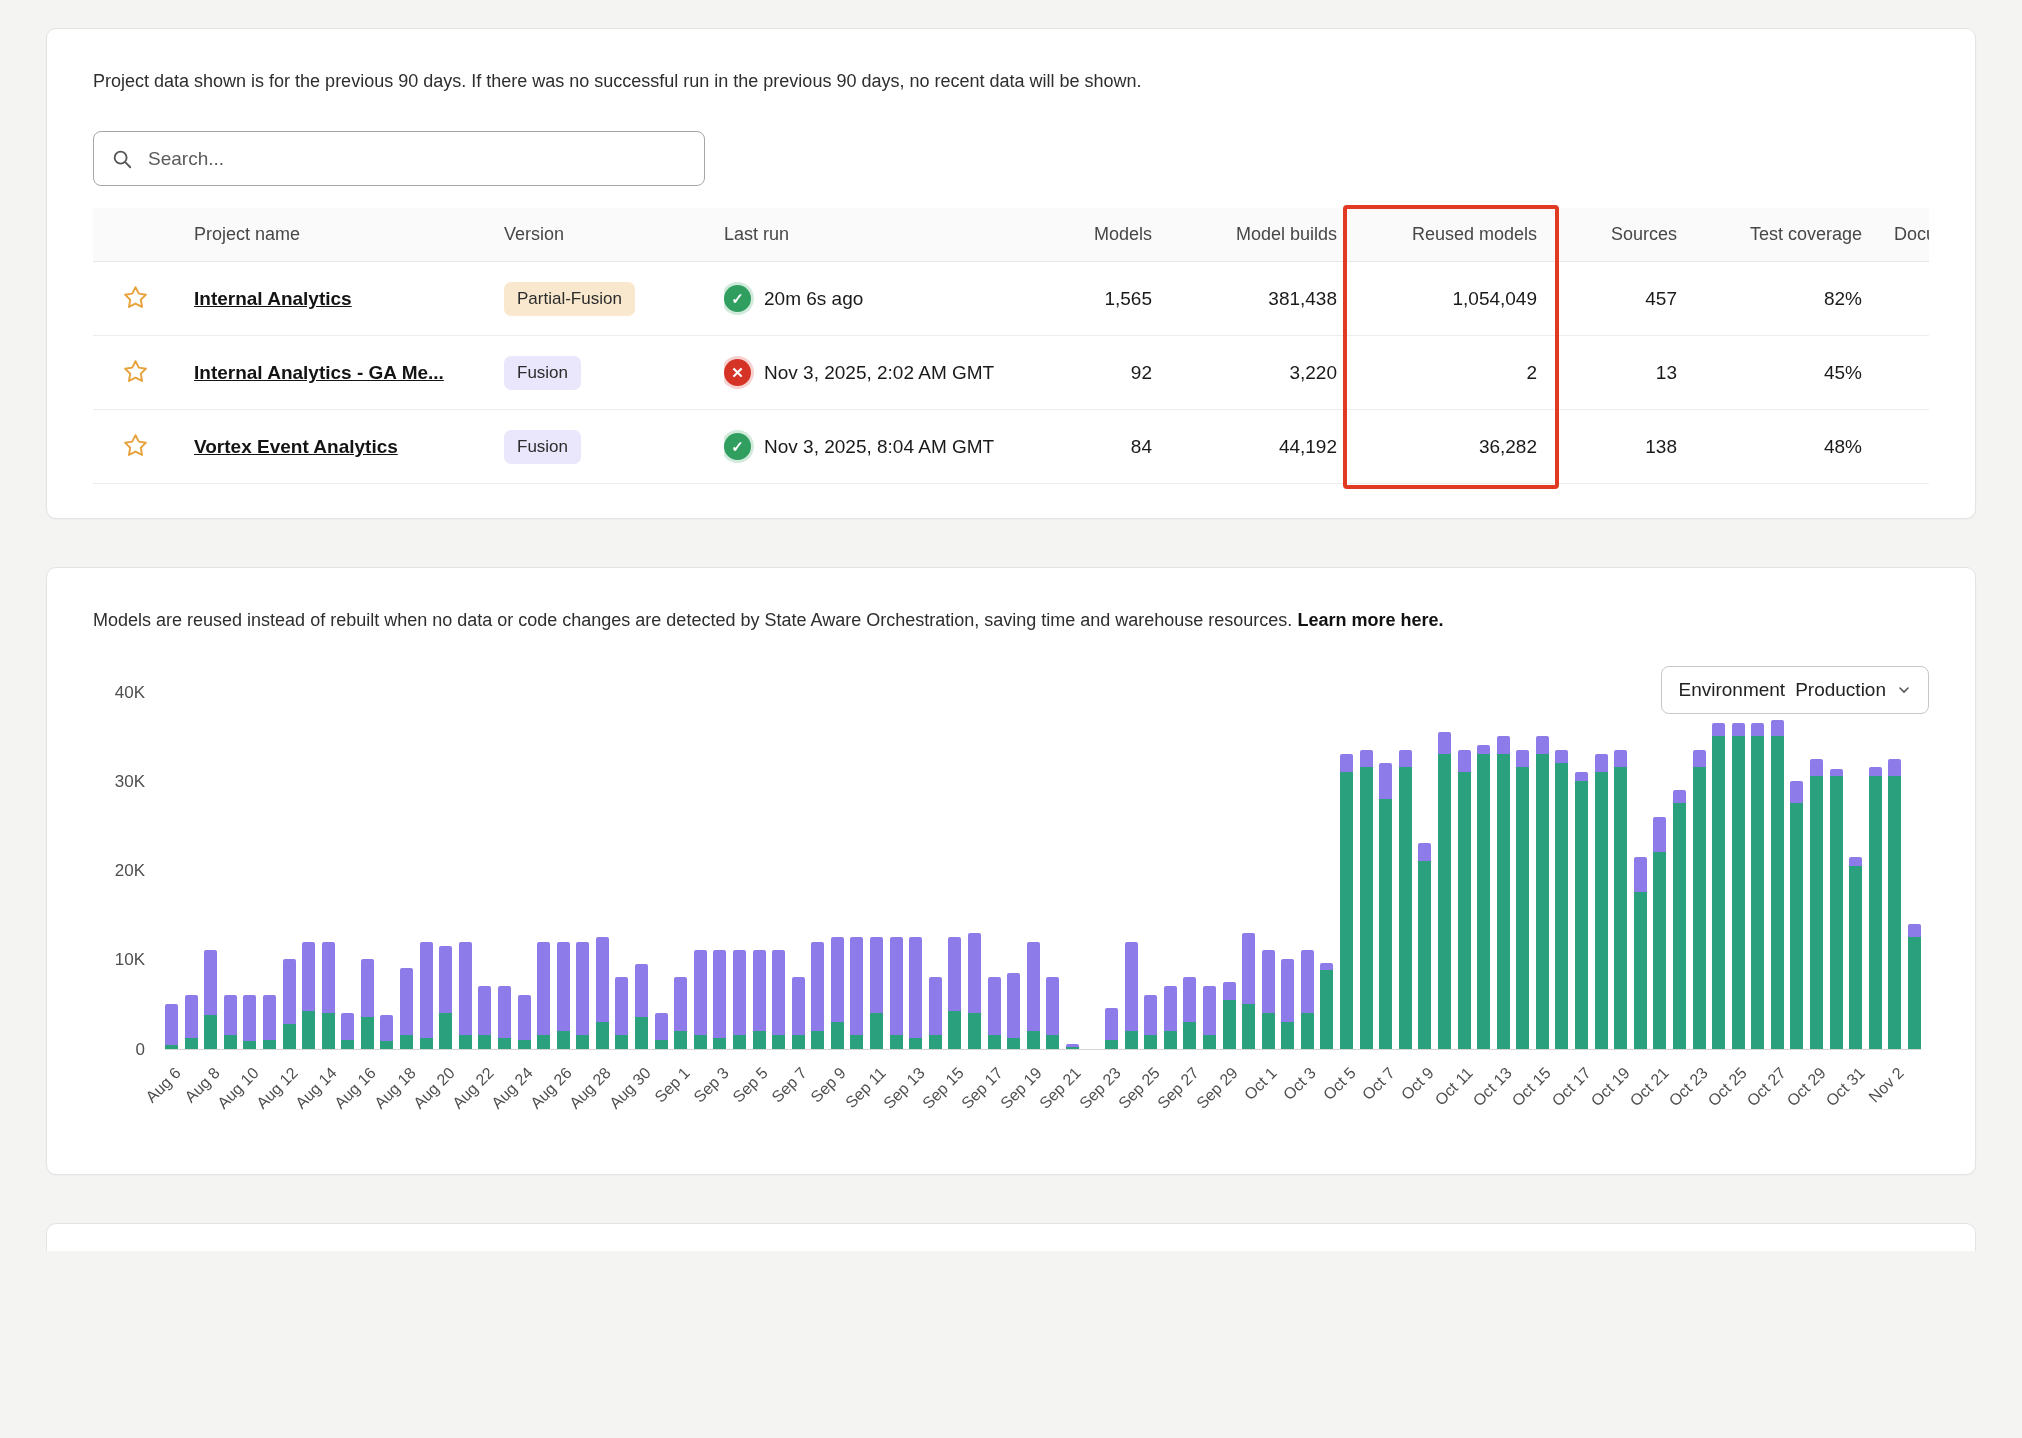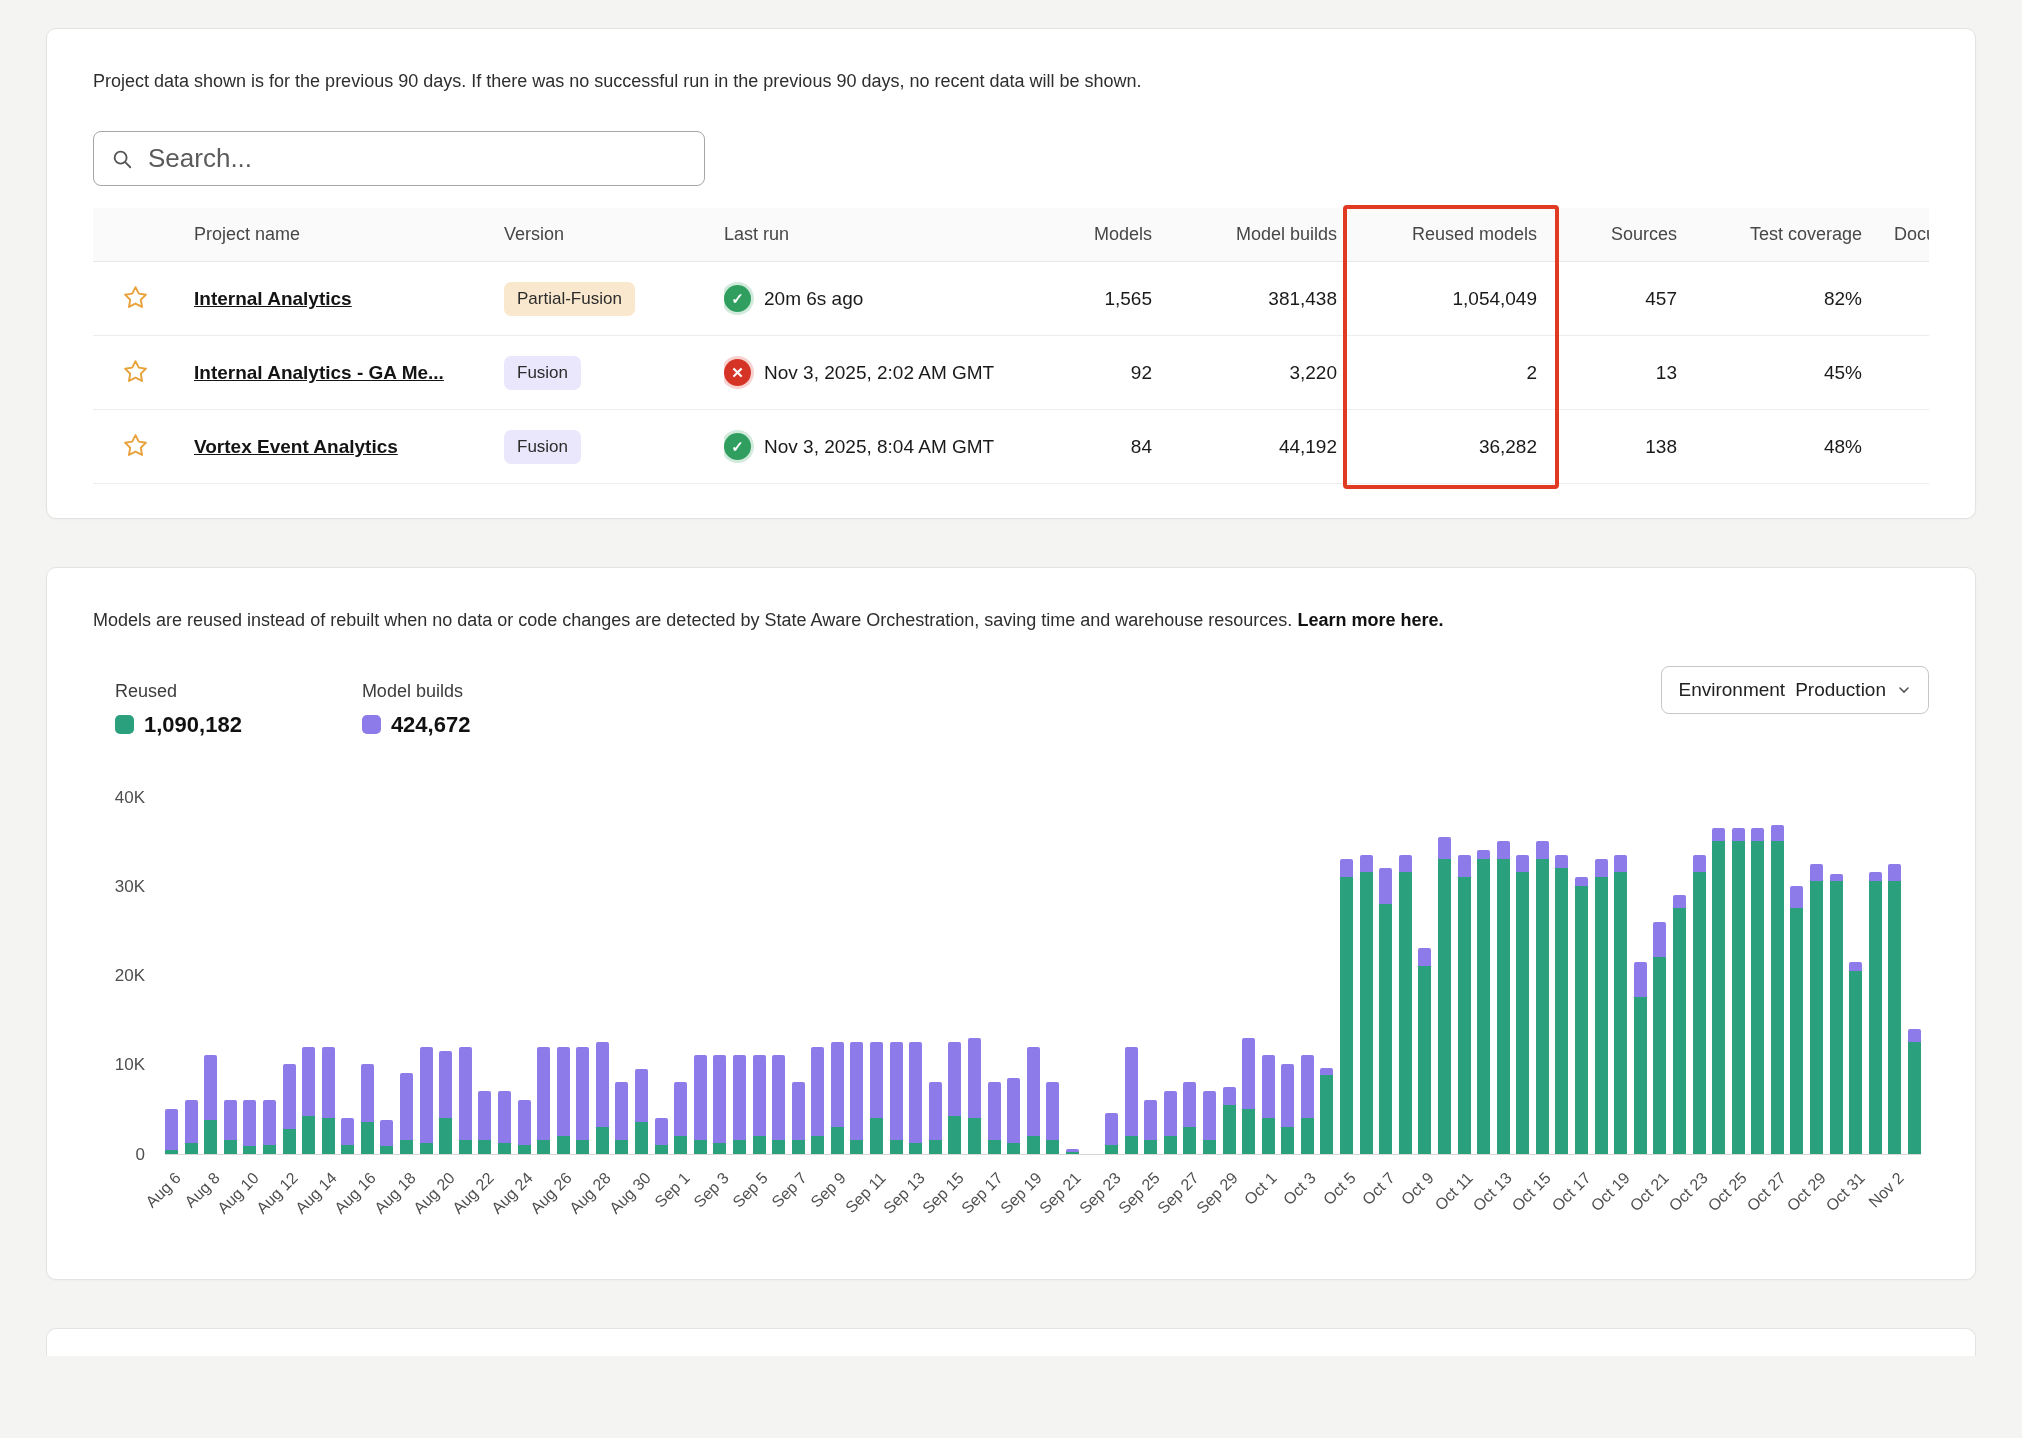--- a/index.html
+++ b/index.html
@@ -24,21 +24,21 @@
   .card-subtitle { font-size:18px; color:#2e2e2e; line-height:1.35; }
 
   
   .search-box {
     margin-top:38px; width:612px; height:55px;
     border:1px solid #a6a6a3; border-radius:8px;
     display:flex; align-items:center; gap:13px; padding:0 17px;
     background:#fff;
   }
   .search-box input {
-    border:none; outline:none; flex:1; font-size:26px;
+    border:none; outline:none; flex:1; font-size:19px;
     font-family:"Liberation Sans",sans-serif; color:#333; background:transparent;
   }
   .search-box input::placeholder { color:#5b5b5b; }
 
   
   .table-outer { position:relative; margin-top:22px; }
   .table-clip  { overflow:hidden; }
   table { border-collapse:collapse; table-layout:fixed; width:1935px; }
   col.c-star{width:85px} col.c-name{width:310px} col.c-ver{width:220px}
   col.c-run{width:330px} col.c-models{width:130px} col.c-builds{width:185px}
@@ -242,36 +242,20 @@
       <span>Environment</span>
       <span>Production</span>
       <span style="display:inline-flex">
         <svg width="16" height="16" viewBox="0 0 24 24" fill="none" stroke="#555" stroke-width="2.4" stroke-linecap="round">
             <path d="M6 9l6 6 6-6"></path>
           </svg>
       </span>
     </div>
   </div>
 
-  <div class="legend">
-    <div class="legend-item">
-      <div class="legend-label">Reused</div>
-      <div class="legend-value-row">
-        <span class="legend-swatch" style="background: rgb(42, 160, 124);"></span>
-        <span class="legend-value">1,090,182</span>
-      </div>
-    </div>
-    <div class="legend-item">
-      <div class="legend-label">Model builds</div>
-      <div class="legend-value-row">
-        <span class="legend-swatch" style="background: rgb(141, 123, 234);"></span>
-        <span class="legend-value">424,672</span>
-      </div>
-    </div>
-  </div>
 
   <div class="chart">
     <div id="yaxis">
         <span class="ylabel" style="top: 347px;">0</span>
         <span class="ylabel" style="top: 257.75px;">10K</span>
         <span class="ylabel" style="top: 168.5px;">20K</span>
         <span class="ylabel" style="top: 79.25px;">30K</span>
         <span class="ylabel" style="top: -10px;">40K</span>
       </div>
     <div class="plot" id="plot">

